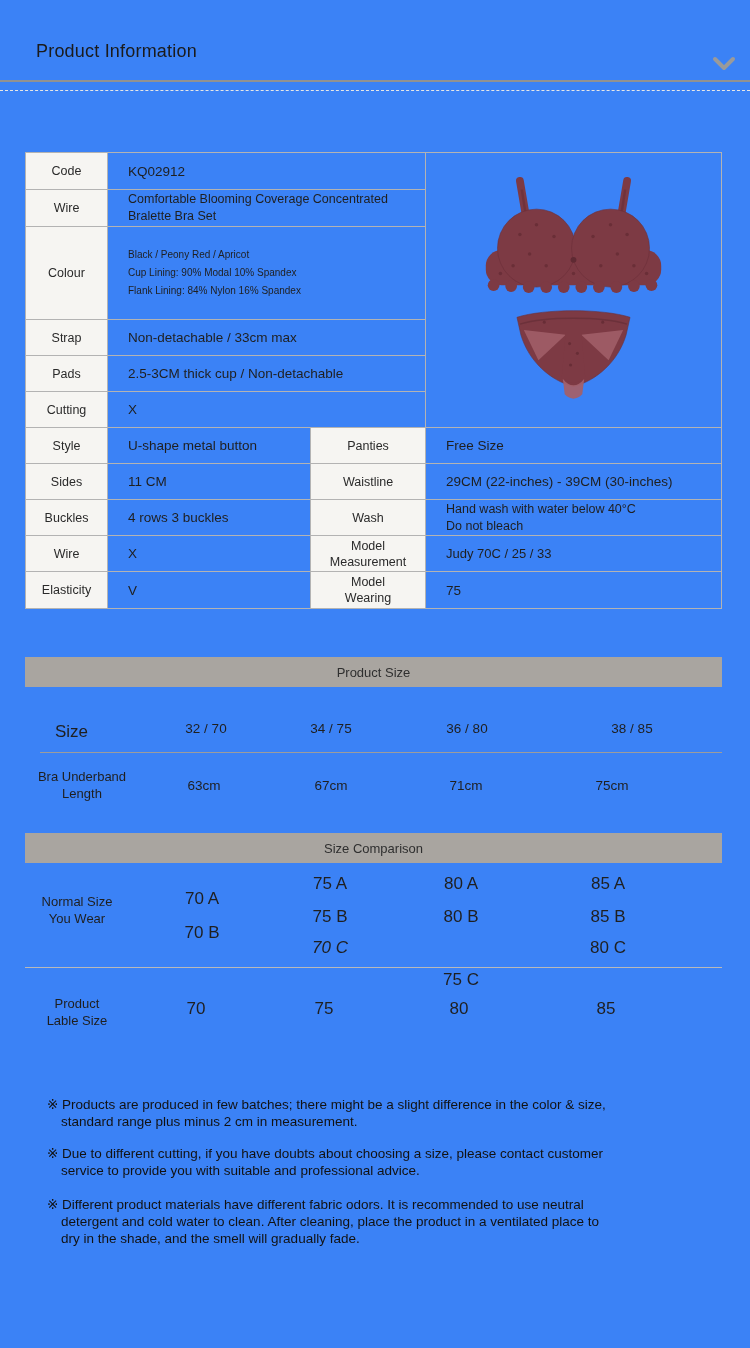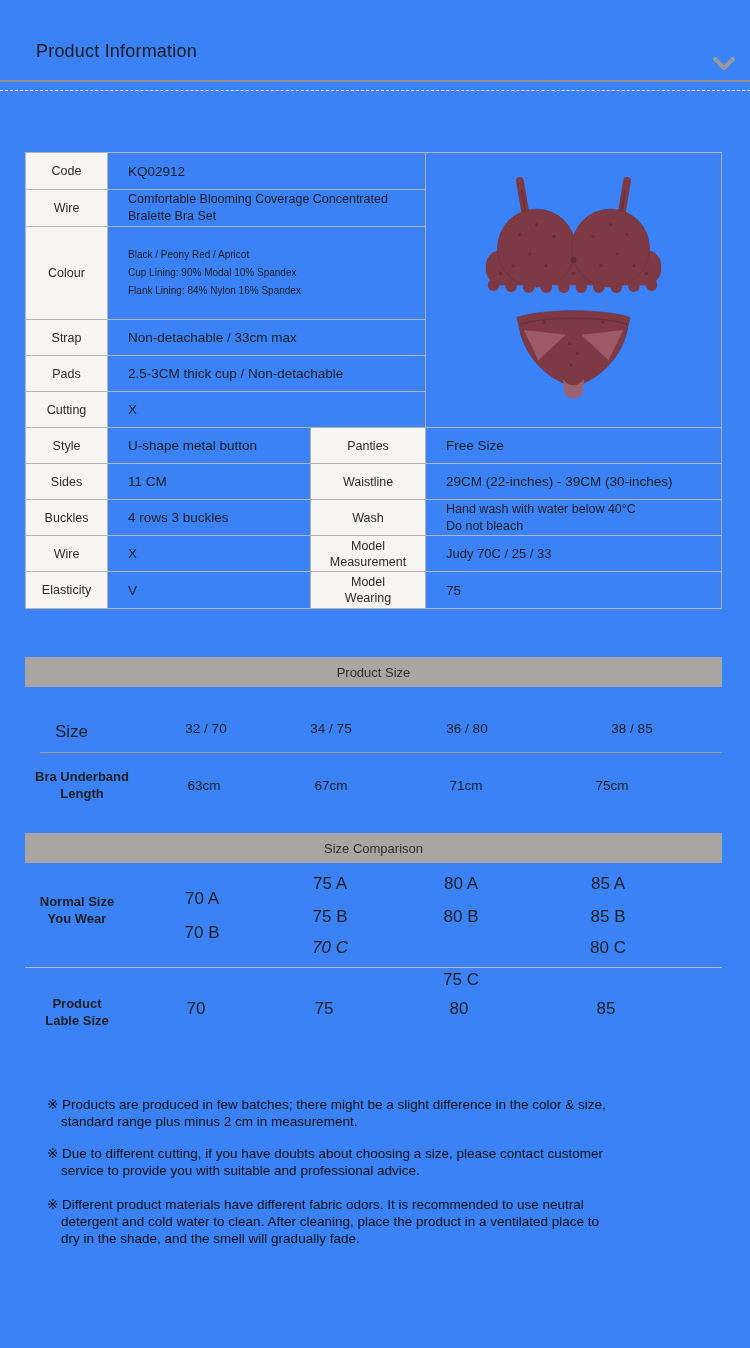--- a/index.html
+++ b/index.html
@@ -37,21 +37,21 @@
   .p-sheer{fill:var(--product-sheer);}
   .p-stroke{stroke:var(--product-dark);}
 
   
   .secbar{position:absolute;left:25px;width:697px;height:30px;background:var(--section-bar);display:flex;align-items:center;justify-content:center;font-size:13px;color:#2f2f2f;}
 
   .abs{position:absolute;}
   .cx{transform:translateX(-50%);}
   .mini{font-size:17px;}
   .mid{font-size:13.5px;}
-  .mlabel{font-size:13px;text-align:center;white-space:pre-line;line-height:17px;font-weight:bold;}
+  .mlabel{font-size:13px;text-align:center;white-space:pre-line;line-height:17px;}
   .thinline{position:absolute;height:1px;background:#9c9c9c;}
   .thinline.lt{background:#b9b9b9;}
 
   
   .note{position:absolute;left:47px;width:560px;font-size:13.5px;line-height:17px;color:#121212;padding-left:14px;text-indent:-14px;}
 </style>
 </head>
 <body>
 
 <div class="page">

